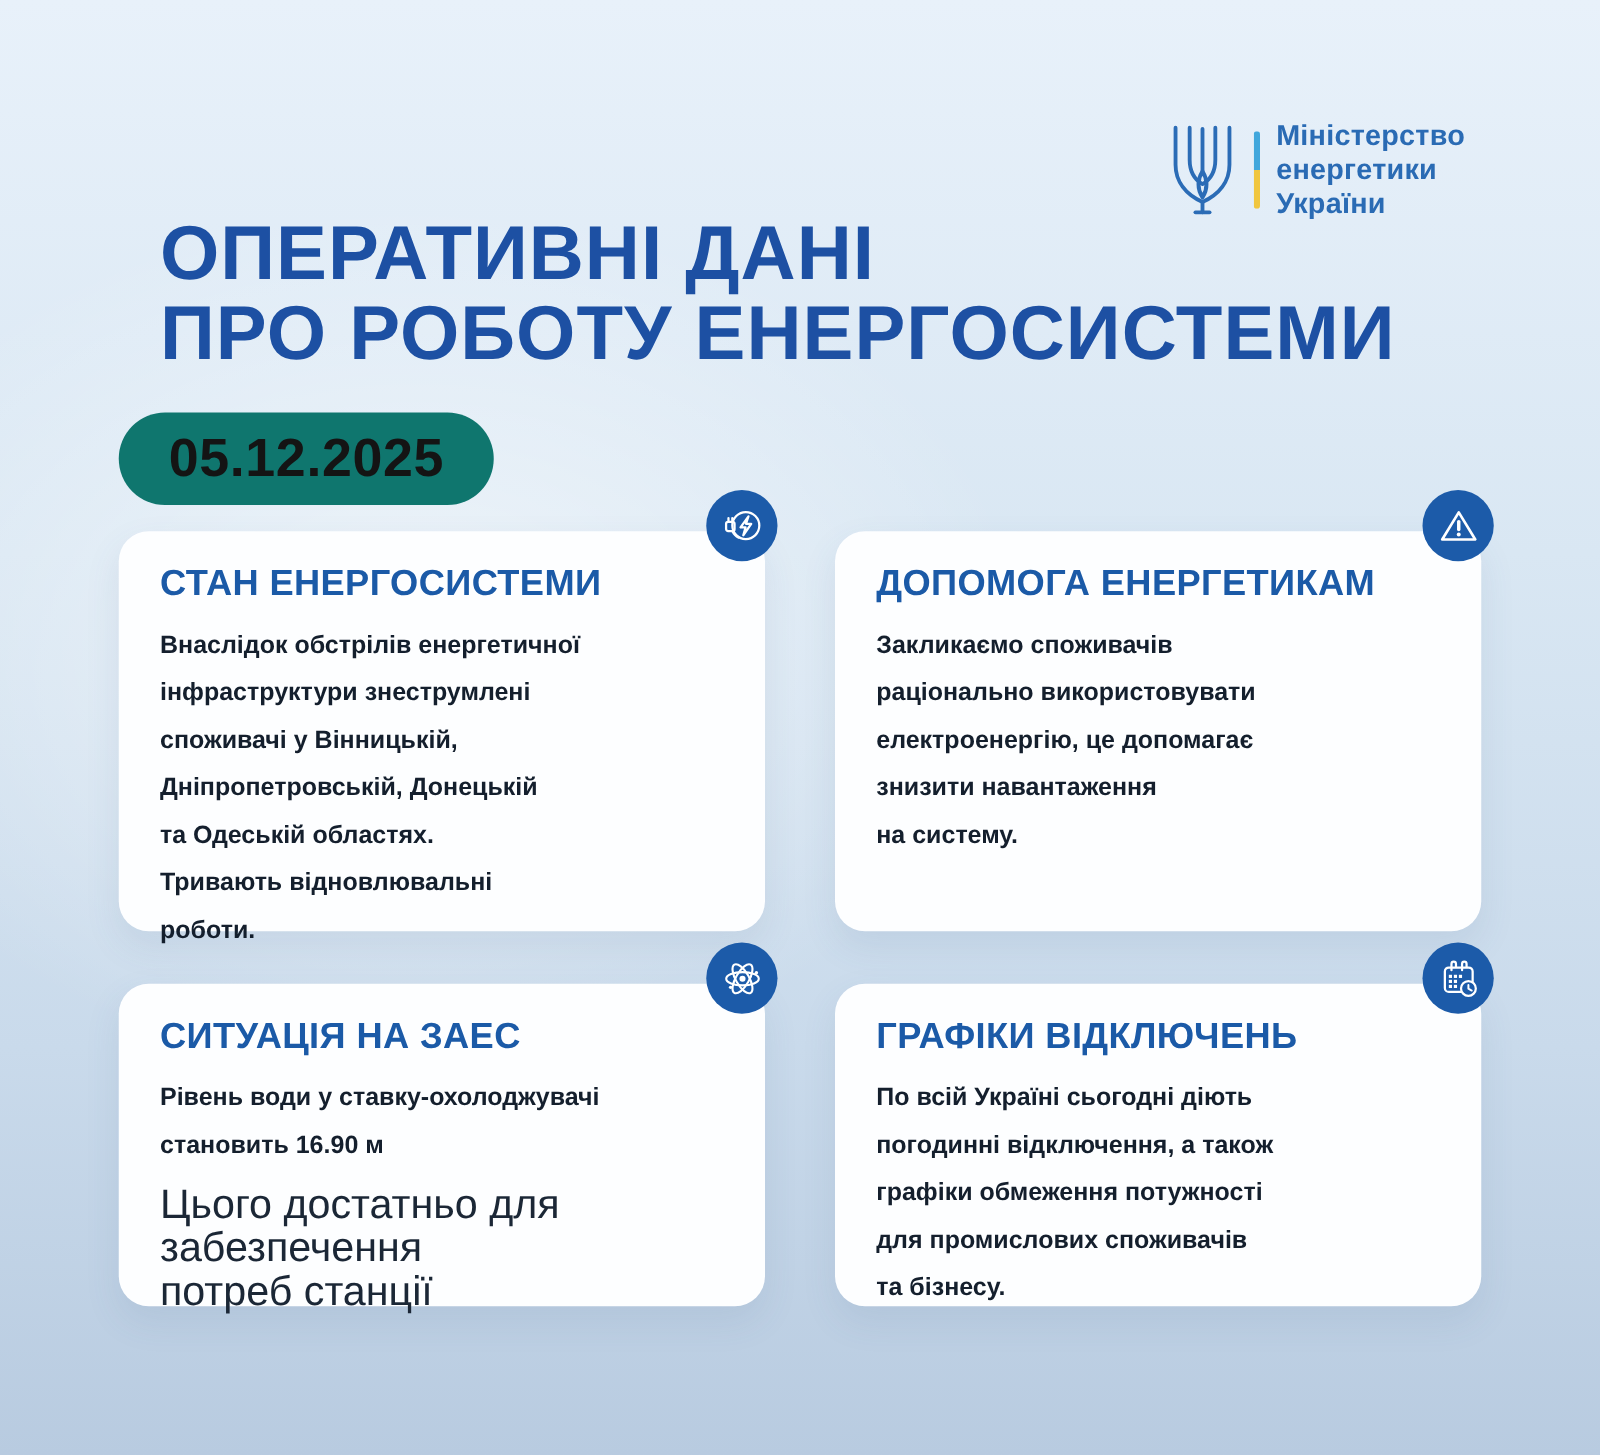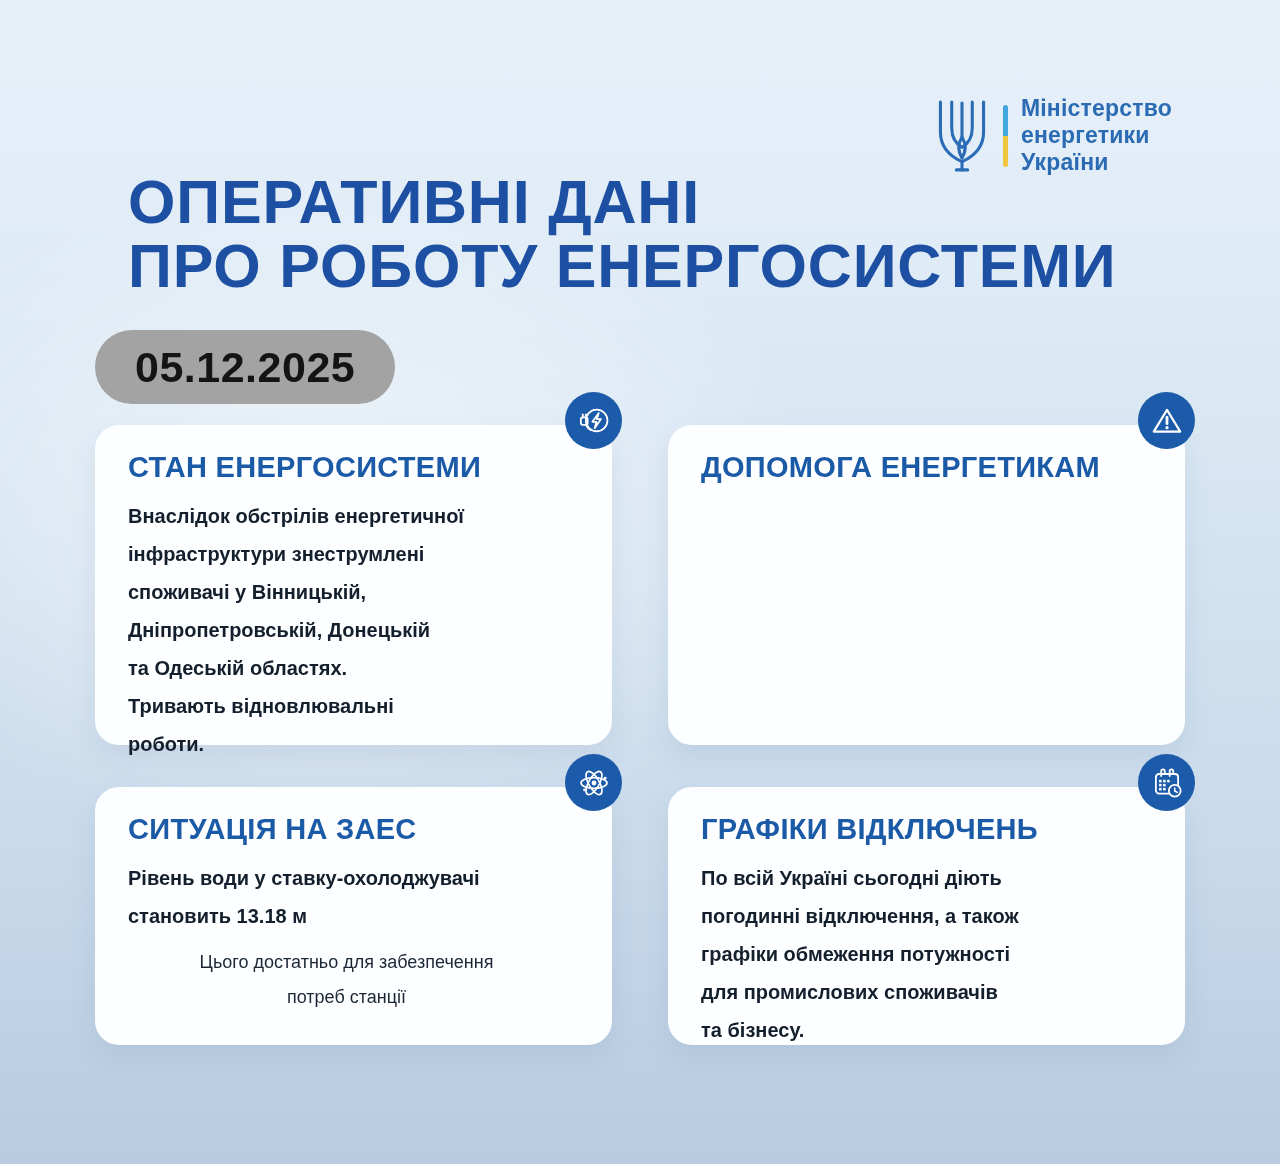--- a/index.html
+++ b/index.html
@@ -24,33 +24,33 @@
     white-space:pre-line;letter-spacing:0.2px;
   }
 
   
   .page-title{position:absolute;left:128px;top:170px;margin:0;
     color:#1d50a3;font-size:61px;line-height:64px;font-weight:800;letter-spacing:0.8px;}
   .page-title span{display:block;}
 
   
   .date-pill{position:absolute;left:95px;top:330px;height:74px;
-    background:#a3a3a3;border-radius:40px;display:flex;align-items:center;
+    background:#0f766e;border-radius:40px;display:flex;align-items:center;
     padding:0 40px;color:#141414;font-size:43px;font-weight:800;letter-spacing:0.5px;}
 
   
   .grid{position:absolute;left:95px;top:425px;width:1090px;
     display:grid;grid-template-columns:517px 517px;column-gap:56px;row-gap:42px;
     grid-template-rows:320px 258px;}
   .card{position:relative;background:#fdfeff;border-radius:24px;
     padding:26px 47px 20px 33px;box-sizing:border-box;
     box-shadow:0 12px 28px rgba(70,100,140,0.10);}
   .card h2{margin:0 0 13px 0;color:#1b5aa7;font-size:29px;font-weight:800;letter-spacing:0.3px;}
   .card .body{margin:0;color:#141f2d;font-size:20px;line-height:38px;font-weight:700;white-space:pre-line;}
-  .card .note{margin:10px 0 0 0;color:#1b2736;font-size:18px;line-height:35px;font-weight:400;white-space:pre-line;text-align:center;}
+  .card .note{margin:10px 0 0 0;color:#1b2736;font-size:33px;line-height:35px;font-weight:400;white-space:pre-line;}
 
   .badge{position:absolute;top:-33px;right:-10px;width:57px;height:57px;border-radius:50%;
     background:#1c5ba9;display:flex;align-items:center;justify-content:center;}
   .badge svg{display:block;}
 </style>
 </head>
 <body>
 
 <div class="canvas">
 
@@ -104,36 +104,41 @@
 
     <section class="card">
       <div class="badge">
         <svg width="36" height="36" viewBox="0 0 34 34" fill="none" stroke="#ffffff" stroke-width="2" stroke-linecap="round" stroke-linejoin="round">
           <path d="M17 6.5 L29.5 27 H4.5 Z"></path>
           <path d="M17 13.5 V19.5" stroke-width="2.6"></path>
           <circle cx="17" cy="23.3" r="1.5" fill="#ffffff" stroke="none"></circle>
         </svg>
       </div>
       <h2>ДОПОМОГА ЕНЕРГЕТИКАМ</h2>
+      <p class="body">Закликаємо споживачів
+раціонально використовувати
+електроенергію, це допомагає
+знизити навантаження
+на систему.</p>
     </section>
 
     <section class="card">
       <div class="badge">
         <svg width="36" height="36" viewBox="0 0 34 34" fill="none" stroke="#ffffff" stroke-width="1.6" stroke-linecap="round">
           <ellipse cx="17" cy="17" rx="12.3" ry="5"></ellipse>
           <ellipse cx="17" cy="17" rx="12.3" ry="5" transform="rotate(60 17 17)"></ellipse>
           <ellipse cx="17" cy="17" rx="12.3" ry="5" transform="rotate(120 17 17)"></ellipse>
           <circle cx="17" cy="17" r="2.3" fill="#ffffff" stroke="none"></circle>
           <circle cx="27.5" cy="12.5" r="1.3" fill="#ffffff" stroke="none"></circle>
           <circle cx="8" cy="23.5" r="1.3" fill="#ffffff" stroke="none"></circle>
         </svg>
       </div>
       <h2>СИТУАЦІЯ НА ЗАЕС</h2>
       <p class="body">Рівень води у ставку-охолоджувачі
-становить 13.18 м</p>
+становить 16.90 м</p>
       <p class="note">Цього достатньо для забезпечення
 потреб станції</p>
     </section>
 
     <section class="card">
       <div class="badge">
         <svg width="36" height="36" viewBox="0 0 34 34" fill="none" stroke="#ffffff" stroke-width="1.7" stroke-linecap="round" stroke-linejoin="round">
           <rect x="6.5" y="8.5" width="21" height="18.5" rx="3"></rect>
           <path d="M11.5 10.5 V5.8 a1.7 1.7 0 0 1 3.4 0 V8"></path>
           <path d="M19.5 10.5 V5.8 a1.7 1.7 0 0 1 3.4 0 V8"></path>

